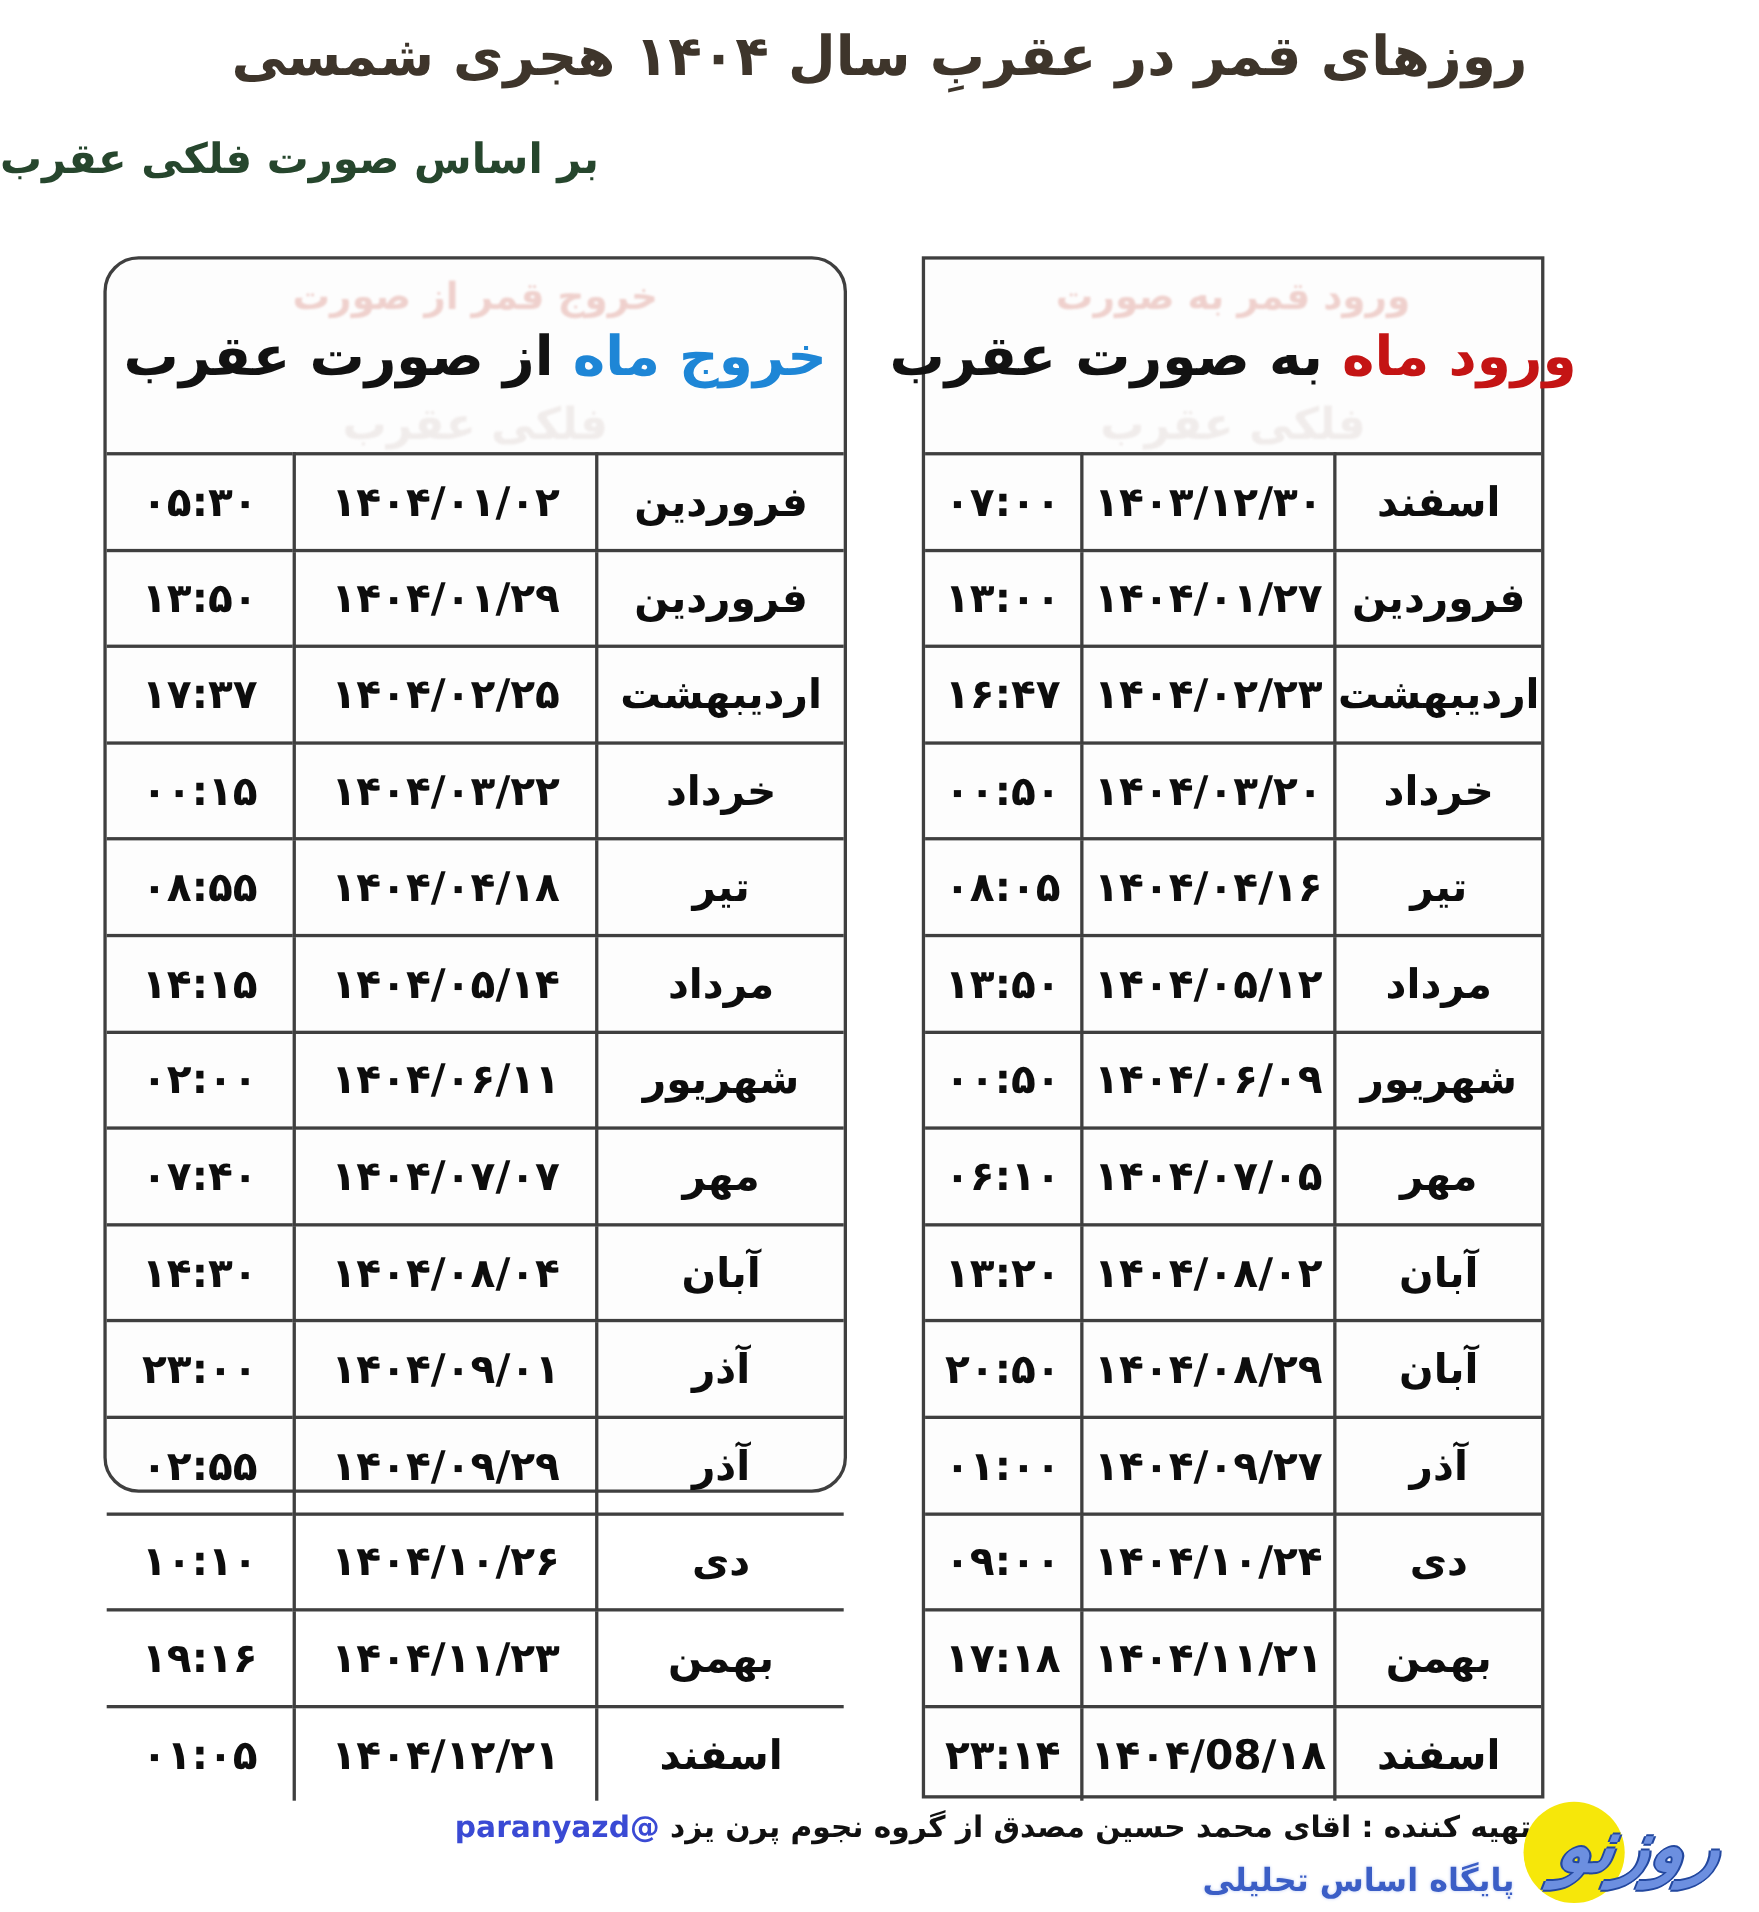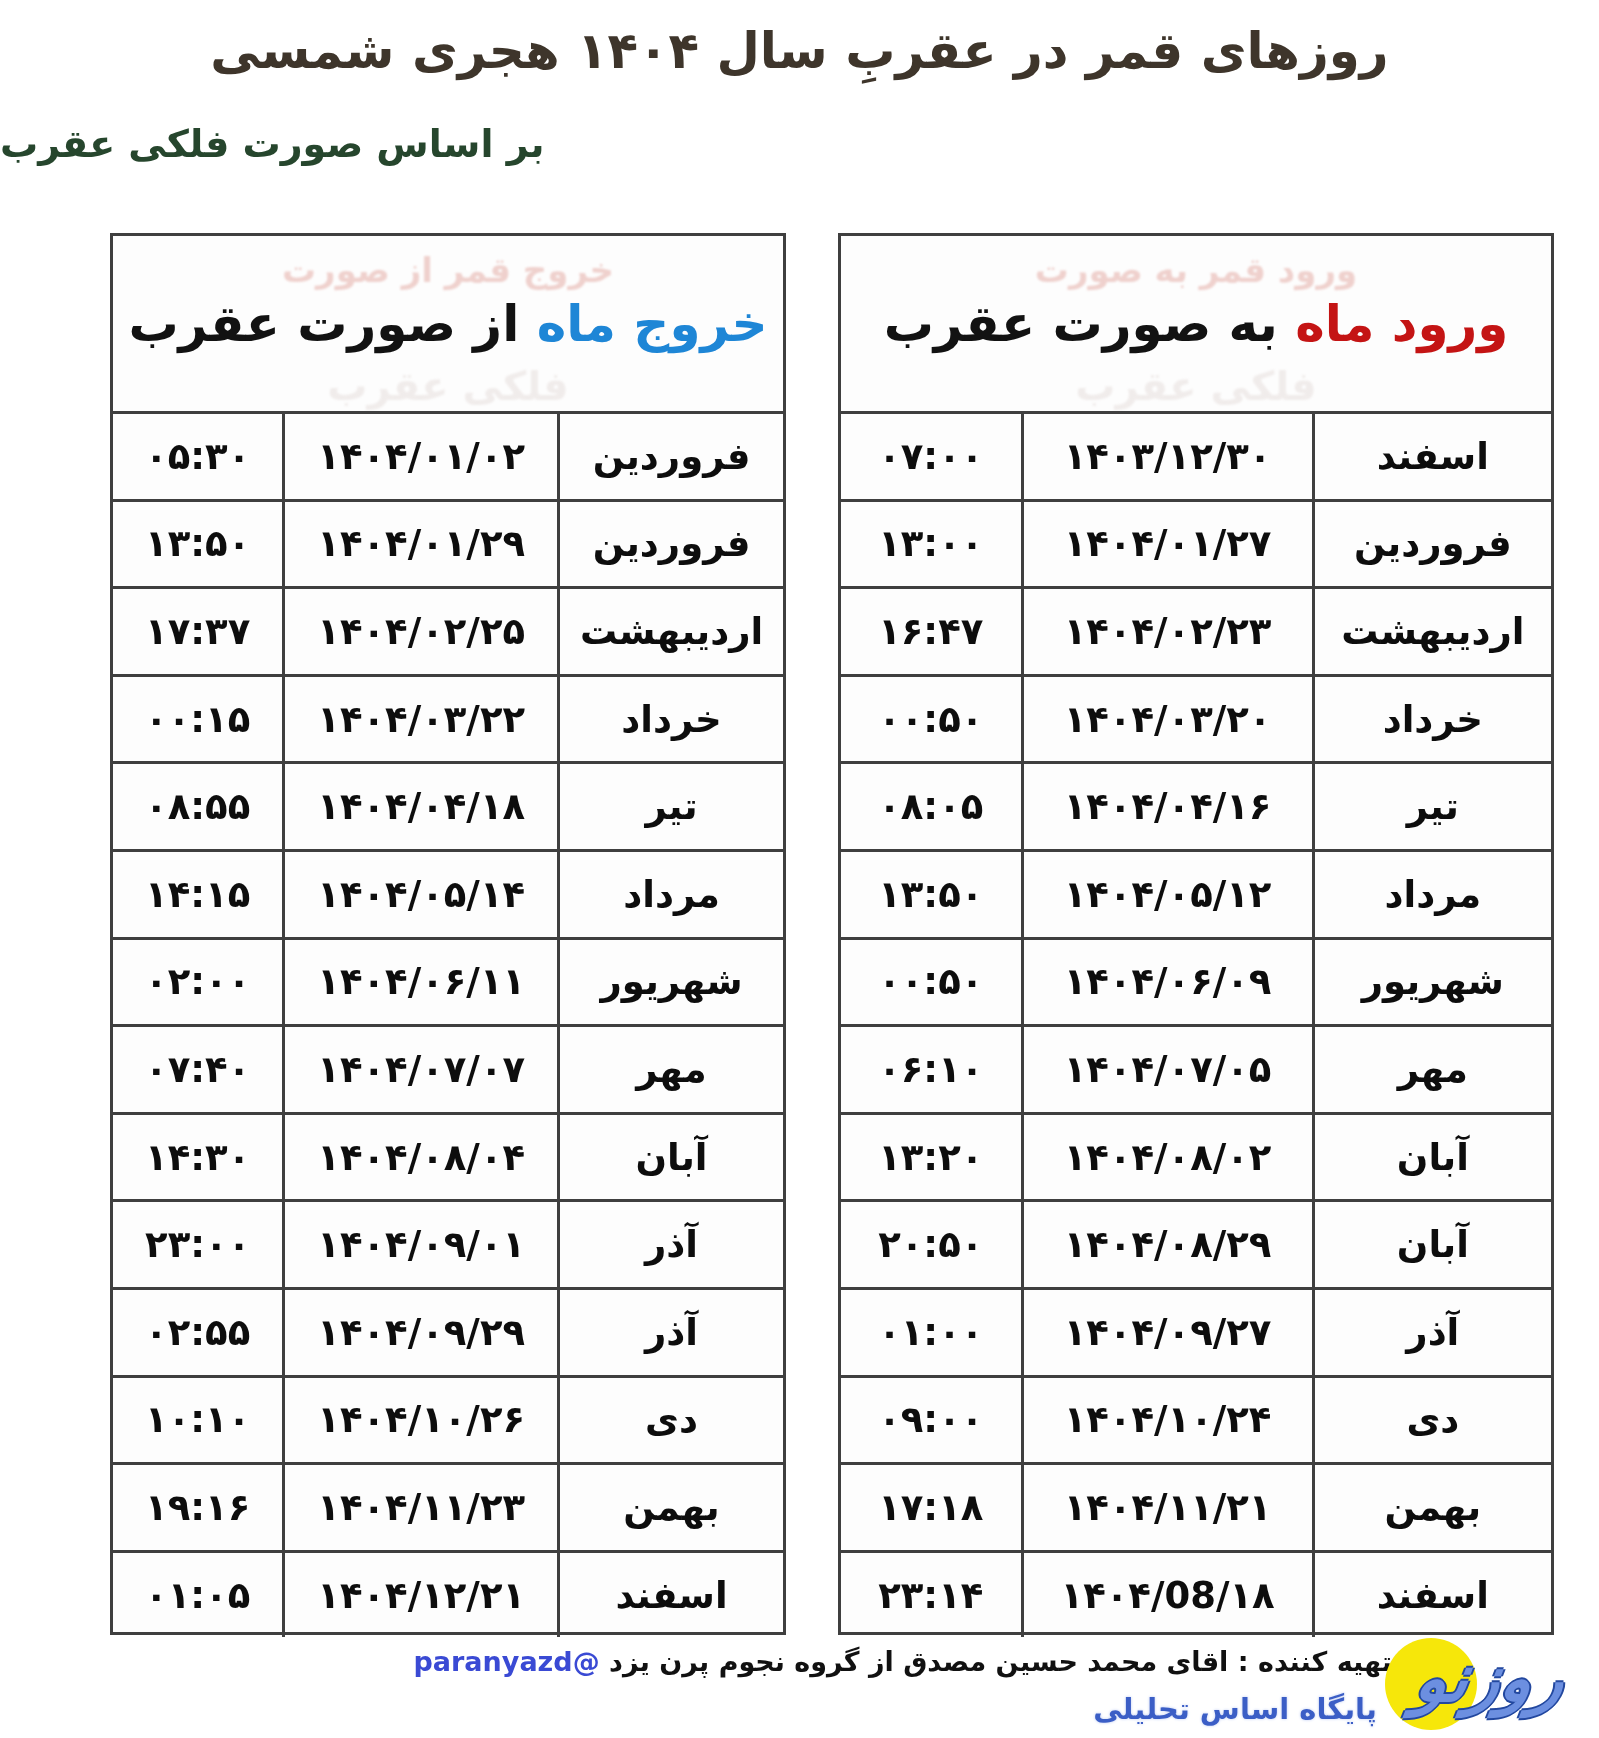--- a/index.html
+++ b/index.html
@@ -12,22 +12,22 @@
     direction:rtl;font-size:50px;font-weight:bold;color:#3e352b;letter-spacing:0;
   }
   .page-subtitle{
     position:absolute;top:122px;left:0;right:0;text-align:left;
     direction:rtl;font-size:38px;font-weight:bold;color:#26462d;
   }
   .moon-table{
     position:absolute;top:233px;border:3px solid #3f3f3f;background:#fdfdfd;
     box-sizing:border-box;
   }
-  .moon-table.exit{left:110px;width:676px;height:1402px;}
-  .moon-table.entry{left:838px;width:716px;height:1402px;}
+  .moon-table.exit{left:94px;width:676px;height:1124px;border-radius:32px;}
+  .moon-table.entry{left:838px;width:566px;height:1402px;}
   .table-heading{
     position:relative;height:175px;display:flex;align-items:center;justify-content:center;
     direction:rtl;font-size:50px;font-weight:bold;color:#121212;white-space:nowrap;
   }
   .table-heading .accent-entry{color:#c41414;}
   .table-heading .accent-exit{color:#1e86d6;}
   .ghost-top{
     position:absolute;top:14px;left:0;right:0;text-align:center;direction:rtl;
     font-size:34px;font-weight:bold;color:#d98a80;opacity:.38;filter:blur(1px);
   }

